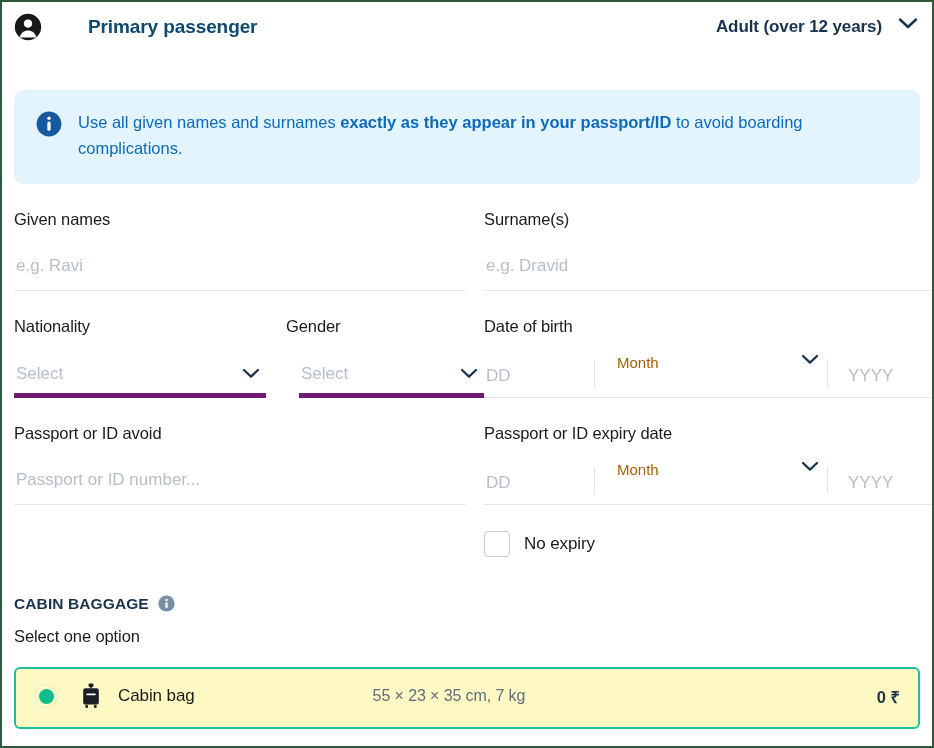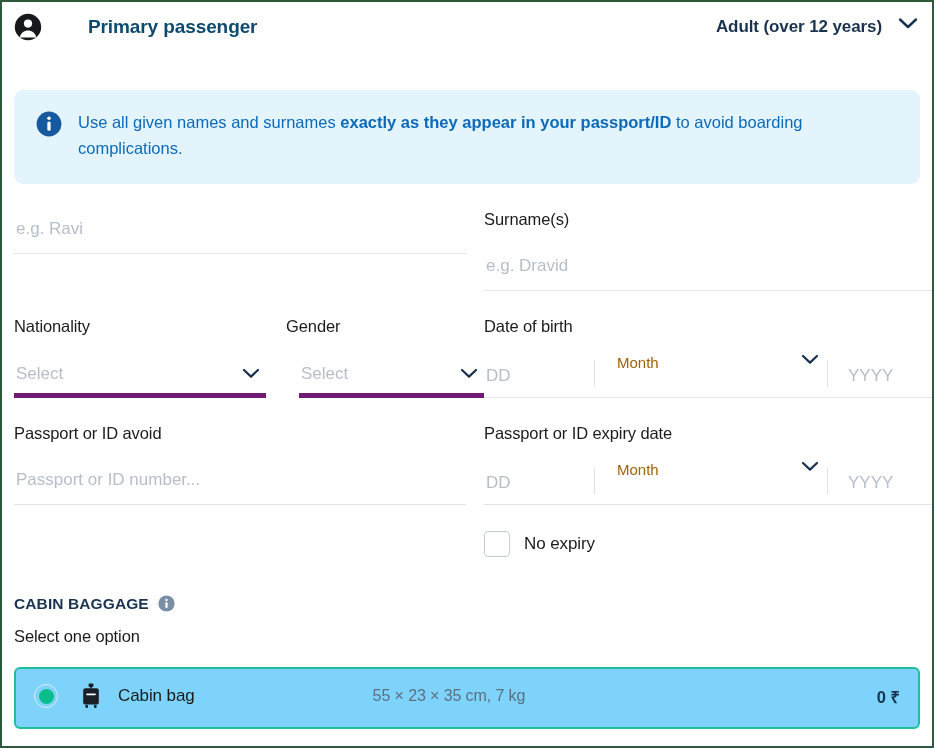--- a/index.html
+++ b/index.html
@@ -231,21 +231,21 @@
 
   .bag-option {
     margin-top: 21px;
     border: 2px solid #1fbf9c;
     border-radius: 6px;
     height: 62px;
     display: flex;
     align-items: center;
     padding: 0 18px 4px 18px;
     cursor: pointer;
-    background: #7dd3fc;
+    background: #fef9c3;
   }
   .radio-outer {
     width: 24px;
     height: 24px;
     border-radius: 50%;
     border: 1.5px solid #e3e8ec;
     display: flex;
     align-items: center;
     justify-content: center;
     flex: 0 0 24px;
@@ -306,20 +306,21 @@
     </svg>
     <div class="banner-text">
       <span>Use all given names and surnames </span><b>exactly as they appear in your passport/ID</b><span> to avoid boarding complications.</span>
     </div>
   </div>
 
   <div class="form">
 
     <div class="row">
       <div class="col-left">
+        <label class="field-label">Given names</label>
         <input class="input-line" type="text" placeholder="e.g. Ravi" style="">
       </div>
       <div class="col-right">
         <label class="field-label">Surname(s)</label>
         <input class="input-line" type="text" placeholder="e.g. Dravid" style="">
       </div>
     </div>
 
     <div class="row">
       <div class="col-left">

